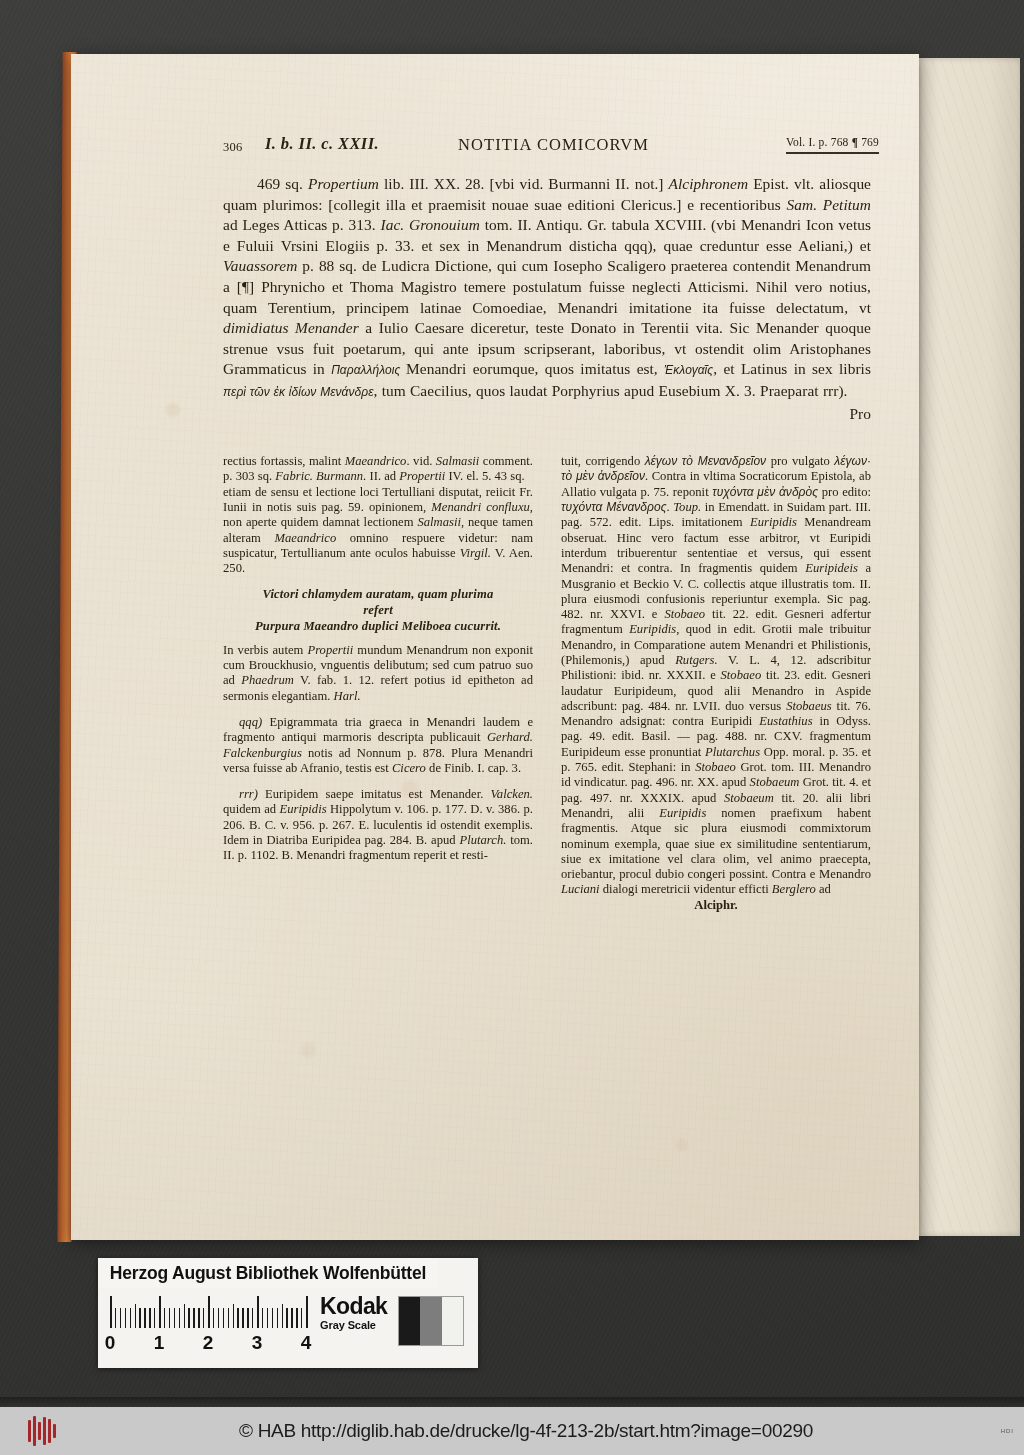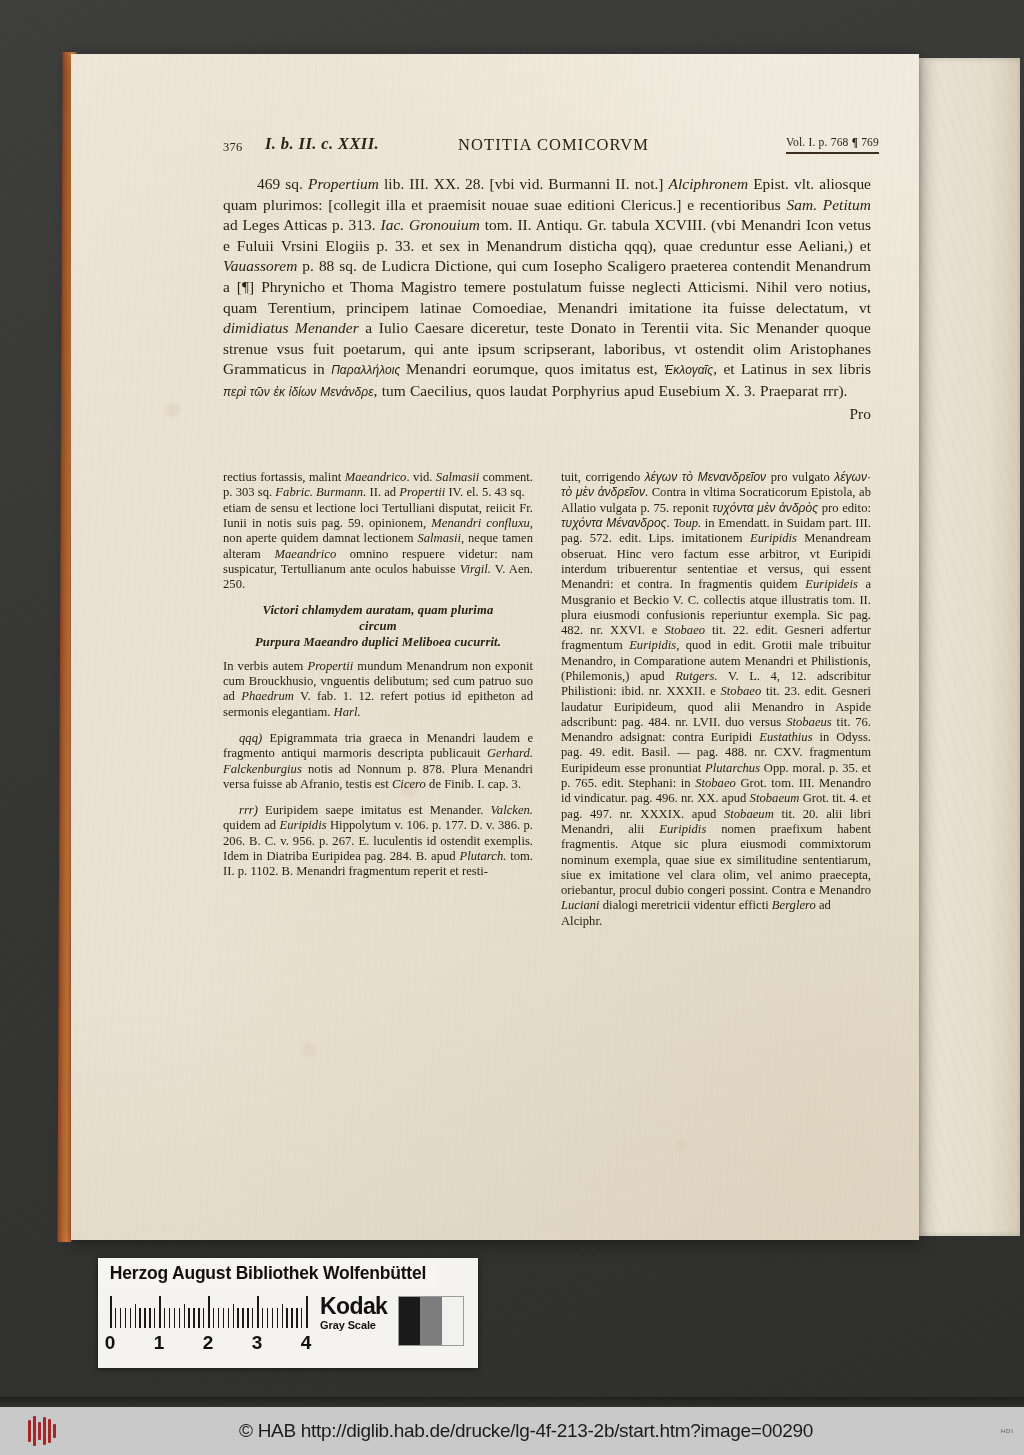--- a/index.html
+++ b/index.html
@@ -135,21 +135,21 @@
     display:block;
     text-align:right;
     text-indent:0;
     margin-top:1px;
   }
 
   
   #columns{
     display:flex;
     gap:28px;
-    margin-top:46px;
+    margin-top:30px;
   }
   .col{
     width:310px;
     font-size:12.6px;
     line-height:15.3px;
     text-align:justify;
     letter-spacing:.02px;
   }
   .col p{margin:0;}
   .col .hang{text-indent:0;}
@@ -157,21 +157,21 @@
   .col .gap{height:11px;}
   .col .verse{
     font-style:italic;
     font-weight:bold;
     text-align:center;
     line-height:16.4px;
     margin:9px 0 8px 0;
     letter-spacing:.15px;
   }
   .col .verse .v-ind{display:block;}
-  .col .last-right{text-align:left;display:block;}
+  .col .last-right{text-align:center;display:block;font-weight:bold;}
   i{font-style:italic;}
   .gk{font-family:Liberation Sans, sans-serif;font-style:italic;font-size:12px;}
 
   
   #target-card{
     position:absolute;
     left:98px; top:1258px;
     width:380px; height:110px;
     background:#f4f3ef;
     box-shadow:0 1px 6px rgba(0,0,0,.55);
@@ -247,21 +247,21 @@
   <div id="gutter"></div>
   <div id="fore-edge"></div>
 
   <div id="leaf">
     <div class="grain"></div>
     <div class="foxing"></div>
 
     <div id="typeblock">
 
       <div class="runhead">
-        <span class="rh-folio">376</span>
+        <span class="rh-folio">306</span>
         <span class="rh-book">I. b. II. c. XXII.</span>
         <span class="rh-title">NOTITIA COMICORVM</span>
         <span class="rh-vol">
           <span>Vol. I. p. 768</span>
           <span class="pilcrow">¶</span>
           <span>769</span>
         </span>
       </div>
 
       <div class="mainpara">
@@ -273,21 +273,21 @@
 
         <div class="col" id="col-left">
 
           <p class="hang">rectius fortassis, malint <i>Maeandrico</i>. vid. <i>Salmasii</i> comment. p. 303 sq. <i>Fabric.</i> <i>Burmann.</i> II. ad <i>Propertii</i> IV. el. 5. 43 sq.</p>
 
 
           <p class="hang">etiam de sensu et lectione loci Tertulliani disputat, reiicit Fr. Iunii in notis suis pag. 59. opinionem, <i>Menandri confluxu</i>, non aperte quidem damnat lectionem <i>Salmasii</i>, neque tamen alteram <i>Maeandrico</i> omnino respuere videtur: nam suspicatur, Tertullianum ante oculos habuisse <i>Virgil.</i> V. Aen. 250.</p>
 
           <div class="verse">
             <span class="v-ind">Victori chlamydem auratam, quam plurima</span>
-            <span class="v-ind">circum</span>
+            <span class="v-ind">refert</span>
             <span class="v-ind">Purpura Maeandro duplici Meliboea cucurrit.</span>
           </div>
 
           <p class="hang">In verbis autem <i>Propertii</i> mundum Menandrum non exponit cum Brouckhusio, vnguentis delibutum; sed cum patruo suo ad <i>Phaedrum</i> V. fab. 1. 12. refert potius id epitheton ad sermonis elegantiam. <i>Harl.</i></p>
 
           <div class="gap"></div>
 
           <p class="indent">
             <i>qqq)</i><span> Epigrammata tria graeca in Menandri laudem e fragmento antiqui marmoris descripta publicauit <i>Gerhard. Falckenburgius</i> notis ad Nonnum p. 878. Plura Menandri versa fuisse ab Afranio, testis est <i>Cicero</i> de Finib. I. cap. 3.</span>
           </p>

